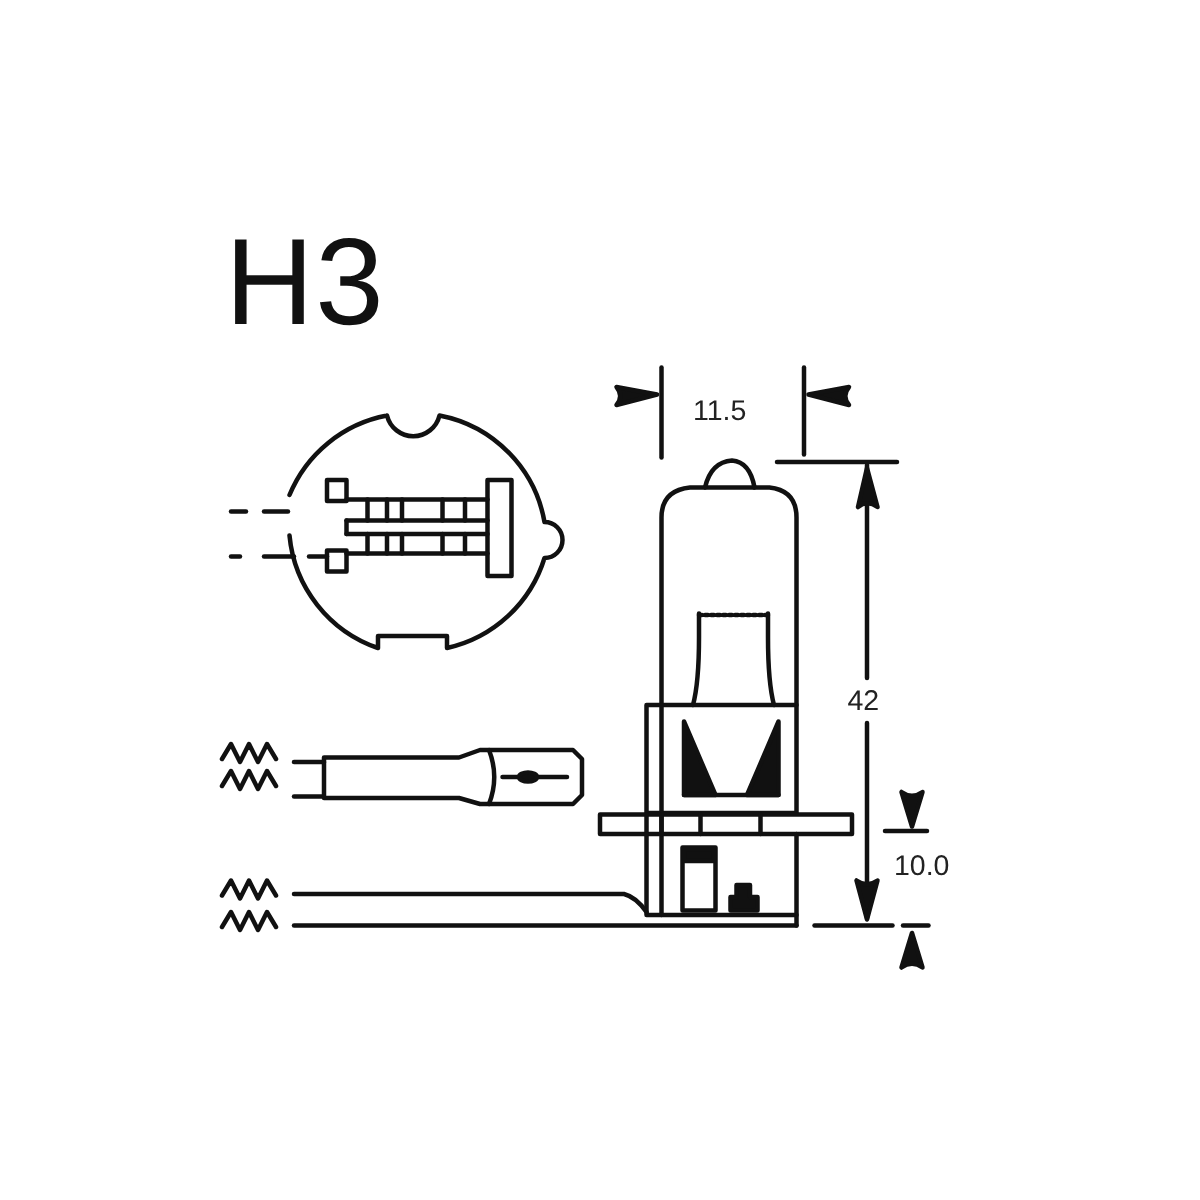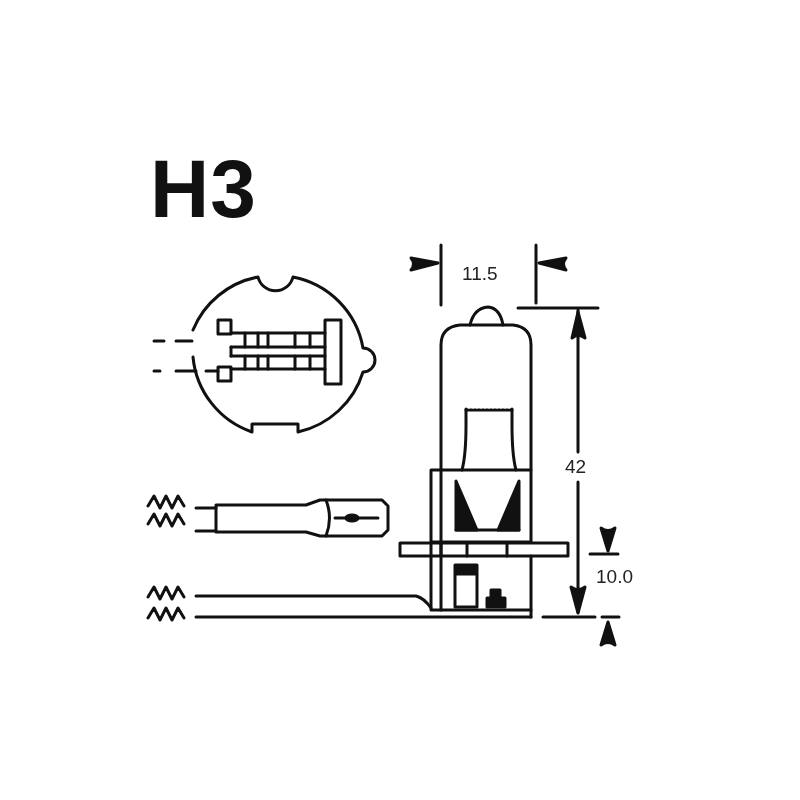--- a/index.html
+++ b/index.html
@@ -1,18 +1,18 @@
 <!DOCTYPE html>
 <html><head>
 <meta charset="utf-8">
 <style>
   html,body{margin:0;padding:0;background:#ffffff;}
   body{width:800px;height:800px;overflow:hidden;position:relative;}
   #stage{position:absolute;left:0;top:0;width:800px;height:800px;}
-  .title{position:absolute;left:150px;top:148px;font-family:"Liberation Sans",sans-serif;font-weight:bold;font-size:82px;line-height:1;color:#111;letter-spacing:1px;}
+  .title{position:absolute;left:150px;top:148px;font-family:"Liberation Sans",sans-serif;font-weight:normal;font-size:82px;line-height:1;color:#111;letter-spacing:1px;}
   .dimtxt{font-family:"Liberation Sans",sans-serif;font-size:19px;fill:#222;}
   svg{position:absolute;left:0;top:0;}
 </style>
 </head>
 <body>
 
 <div id="stage">
   <div class="title">H3</div>
 
   <svg width="800" height="800" viewBox="0 0 800 800">

